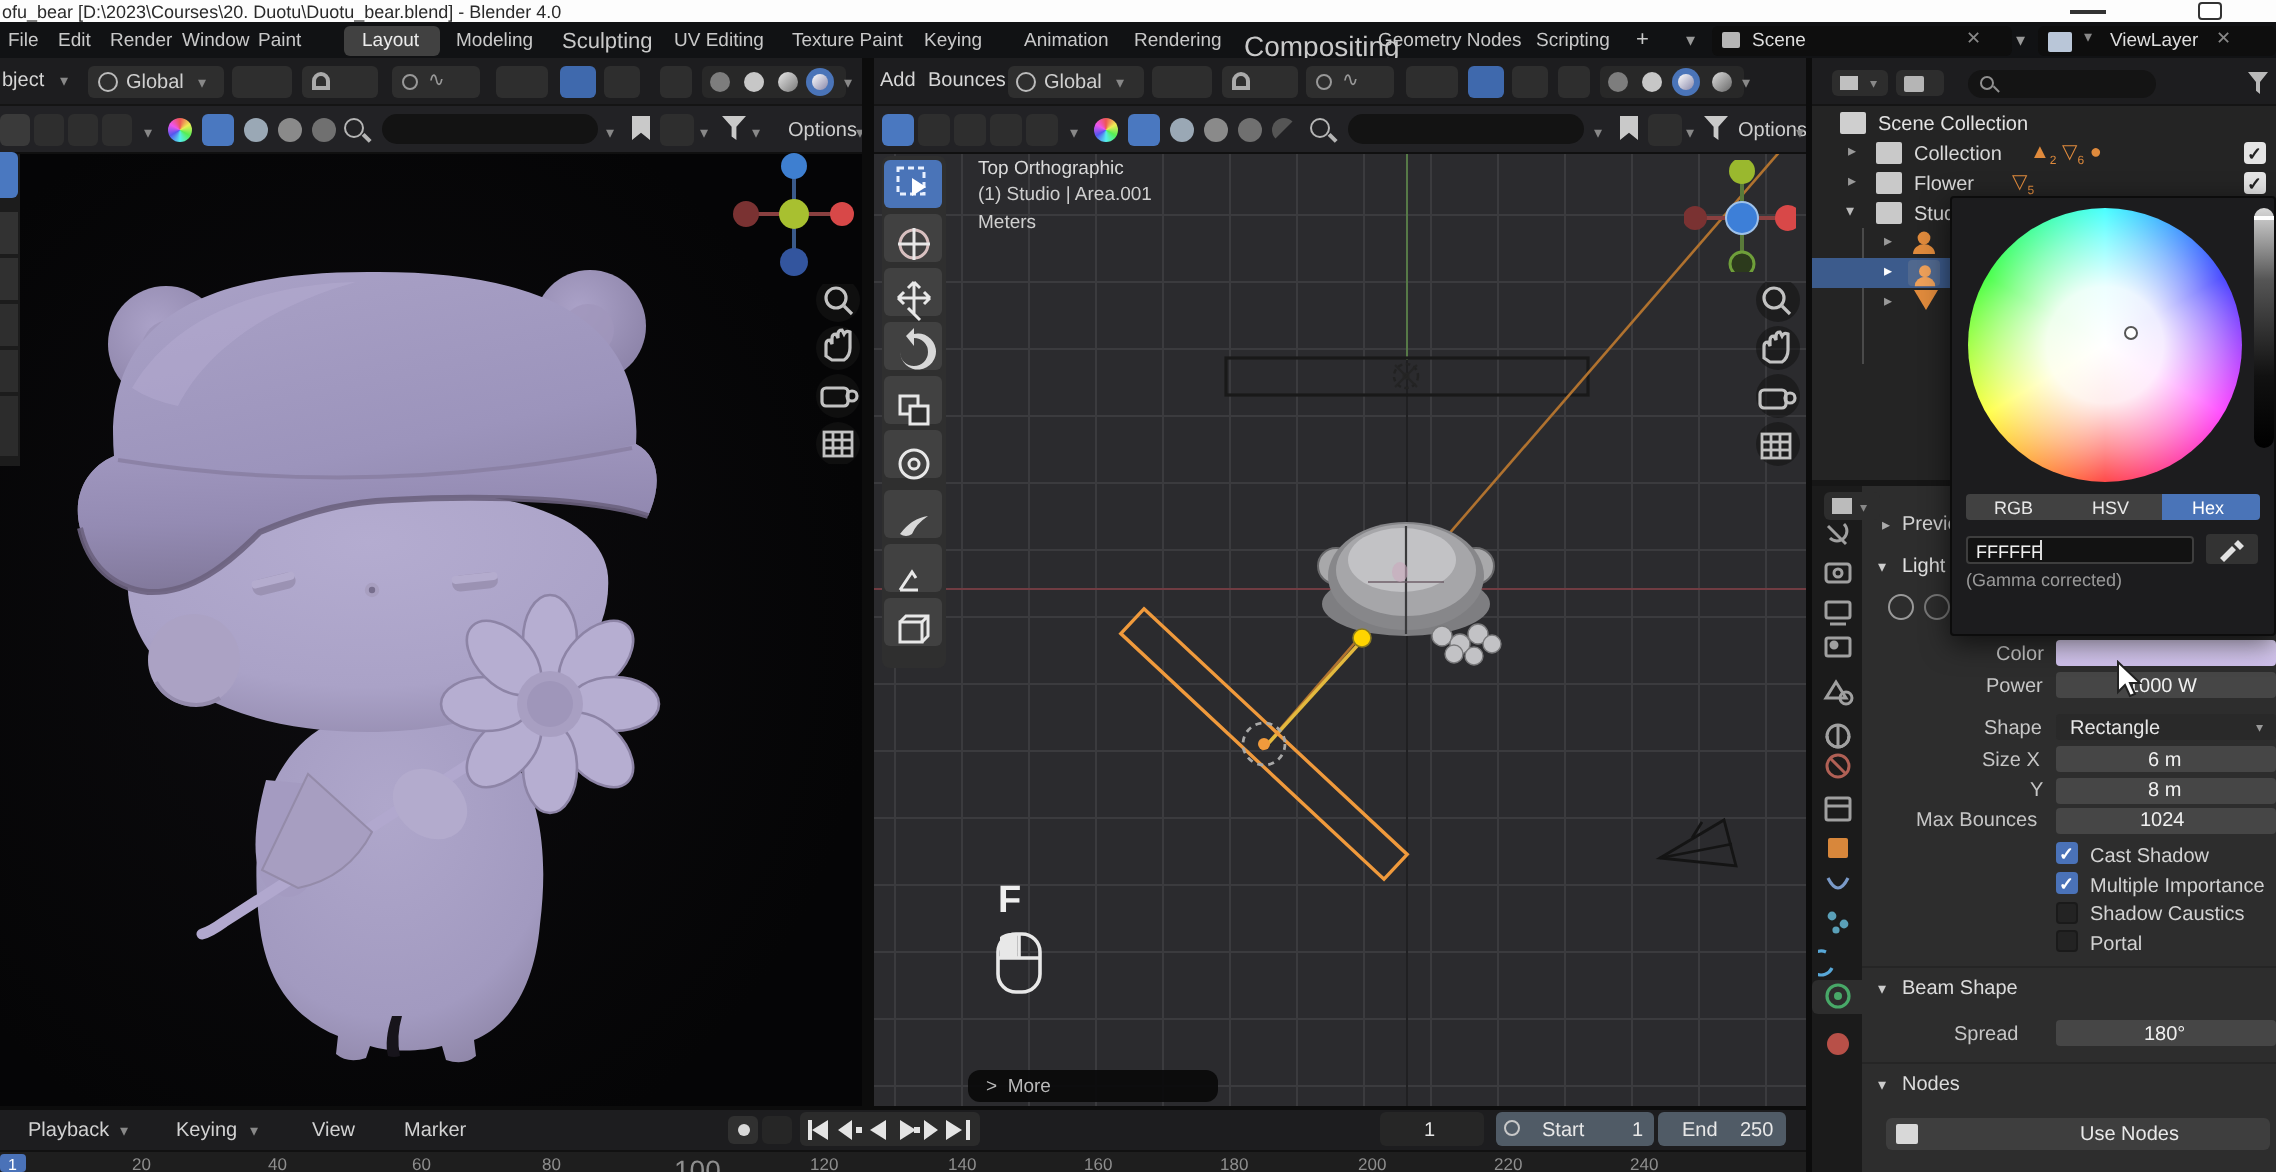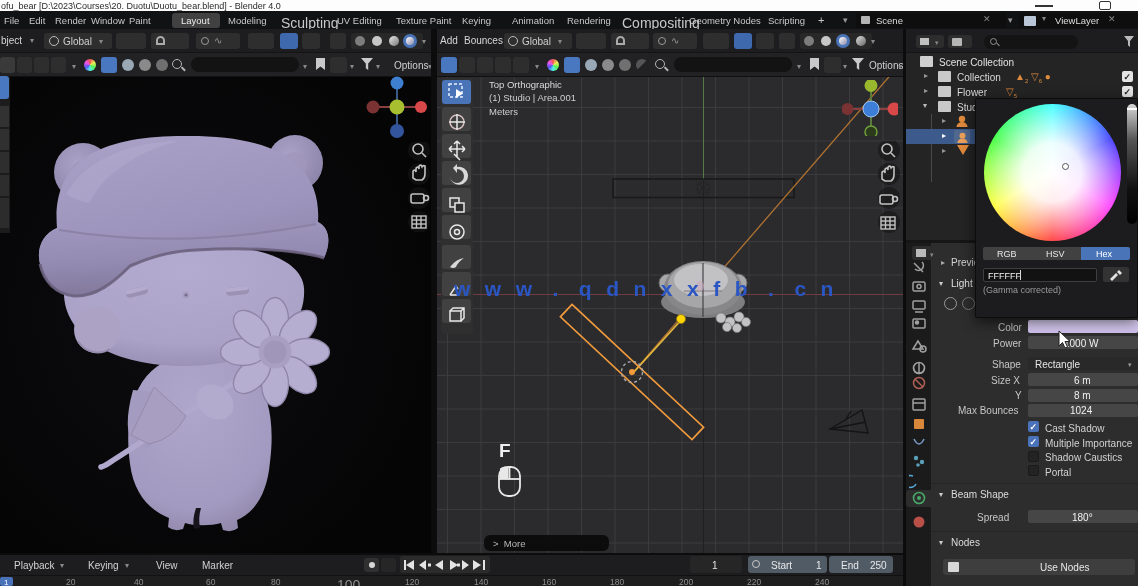--- a/index.html
+++ b/index.html
@@ -19,21 +19,21 @@
 
 <div class="ab" style="left:0;top:11px;width:1138px;height:18px;background:#111214"></div>
 <div class="tx" style="left:4px;top:16px;font-size:9.5px">File</div>
 <div class="tx" style="left:29px;top:16px;font-size:9.5px">Edit</div>
 <div class="tx" style="left:55px;top:16px;font-size:9.5px">Render</div>
 <div class="tx" style="left:91px;top:16px;font-size:9.5px">Window</div>
 <div class="tx" style="left:129px;top:16px;font-size:9.5px">Paint</div>
 <div class="chip" style="left:172px;top:13px;width:48px;height:15px;background:#414141"></div>
 <div class="tx" style="left:181px;top:16px;font-size:9.5px;color:#ececec">Layout</div>
 <div class="tx" style="left:228px;top:16px;font-size:9.5px">Modeling</div>
-<div class="tx" style="left:281px;top:16px;font-size:14px">Sculpting</div>
+<div class="tx" style="left:281px;top:16px;font-size:11px">Sculpting</div>
 <div class="tx" style="left:337px;top:16px;font-size:9.5px">UV Editing</div>
 <div class="tx" style="left:396px;top:16px;font-size:9.5px">Texture Paint</div>
 <div class="tx" style="left:462px;top:16px;font-size:9.5px">Keying</div>
 <div class="tx" style="left:512px;top:16px;font-size:9.5px">Animation</div>
 <div class="tx" style="left:567px;top:16px;font-size:9.5px">Rendering</div>
 <div class="tx" style="left:622px;top:16px;font-size:14px">Compositing</div>
 <div class="tx" style="left:689px;top:16px;font-size:9.5px">Geometry Nodes</div>
 <div class="tx" style="left:768px;top:16px;font-size:9.5px">Scripting</div>
 <div class="tx" style="left:818px;top:15px;font-size:11px">+</div>
 
@@ -341,21 +341,20 @@
  <svg class="ab" style="left:60px;top:388px" width="26" height="34" viewBox="0 0 26 34">
   <rect x="2" y="2" width="21" height="29" rx="9" fill="none" stroke="#e8e8e8" stroke-width="1.8"></rect>
   <line x1="12.5" y1="2" x2="12.5" y2="14" stroke="#e8e8e8" stroke-width="1.8"></line>
   <line x1="2" y1="14" x2="23" y2="14" stroke="#e8e8e8" stroke-width="1.8"></line>
   <path d="M3,3.5 a9,9 0 0 1 8.5,-1.5 l0,12 l-8.5,0 Z" fill="#e8e8e8"></path>
  </svg>
 
  <div class="ab" style="left:47px;top:458px;width:125px;height:16px;background:rgba(10,10,10,0.92);border-radius:6px"></div>
  <div class="tx" style="left:56px;top:462px;font-size:9.5px;color:#b9b9b9">&gt;&nbsp; More</div>
 
- <div class="tx" style="left:17px;top:201px;z-index:6;font-size:21px;font-weight:bold;color:#2a56c4;letter-spacing:14.5px">www<span style="padding:0 6px">.</span>qdnxxfb<span style="padding:0 6px">.</span>cn</div>
 
  <div class="ab" style="left:4px;top:1px;width:32px;height:256px;background:#2f2f2f;border-radius:4px"></div>
  <div class="ab" style="left:5px;top:3px;width:29px;height:24px;background:#4a74b8;border-radius:3px"></div>
  <div class="ab" style="left:5px;top:30px;width:29px;height:24px;background:#414141;border-radius:3px"></div>
  <div class="ab" style="left:5px;top:57px;width:29px;height:24px;background:#414141;border-radius:3px"></div>
  <div class="ab" style="left:5px;top:84px;width:29px;height:24px;background:#414141;border-radius:3px"></div>
  <div class="ab" style="left:5px;top:111px;width:29px;height:24px;background:#414141;border-radius:3px"></div>
  <div class="ab" style="left:5px;top:138px;width:29px;height:24px;background:#414141;border-radius:3px"></div>
  <div class="ab" style="left:5px;top:168px;width:29px;height:24px;background:#414141;border-radius:3px"></div>
  <div class="ab" style="left:5px;top:195px;width:29px;height:24px;background:#414141;border-radius:3px"></div>

